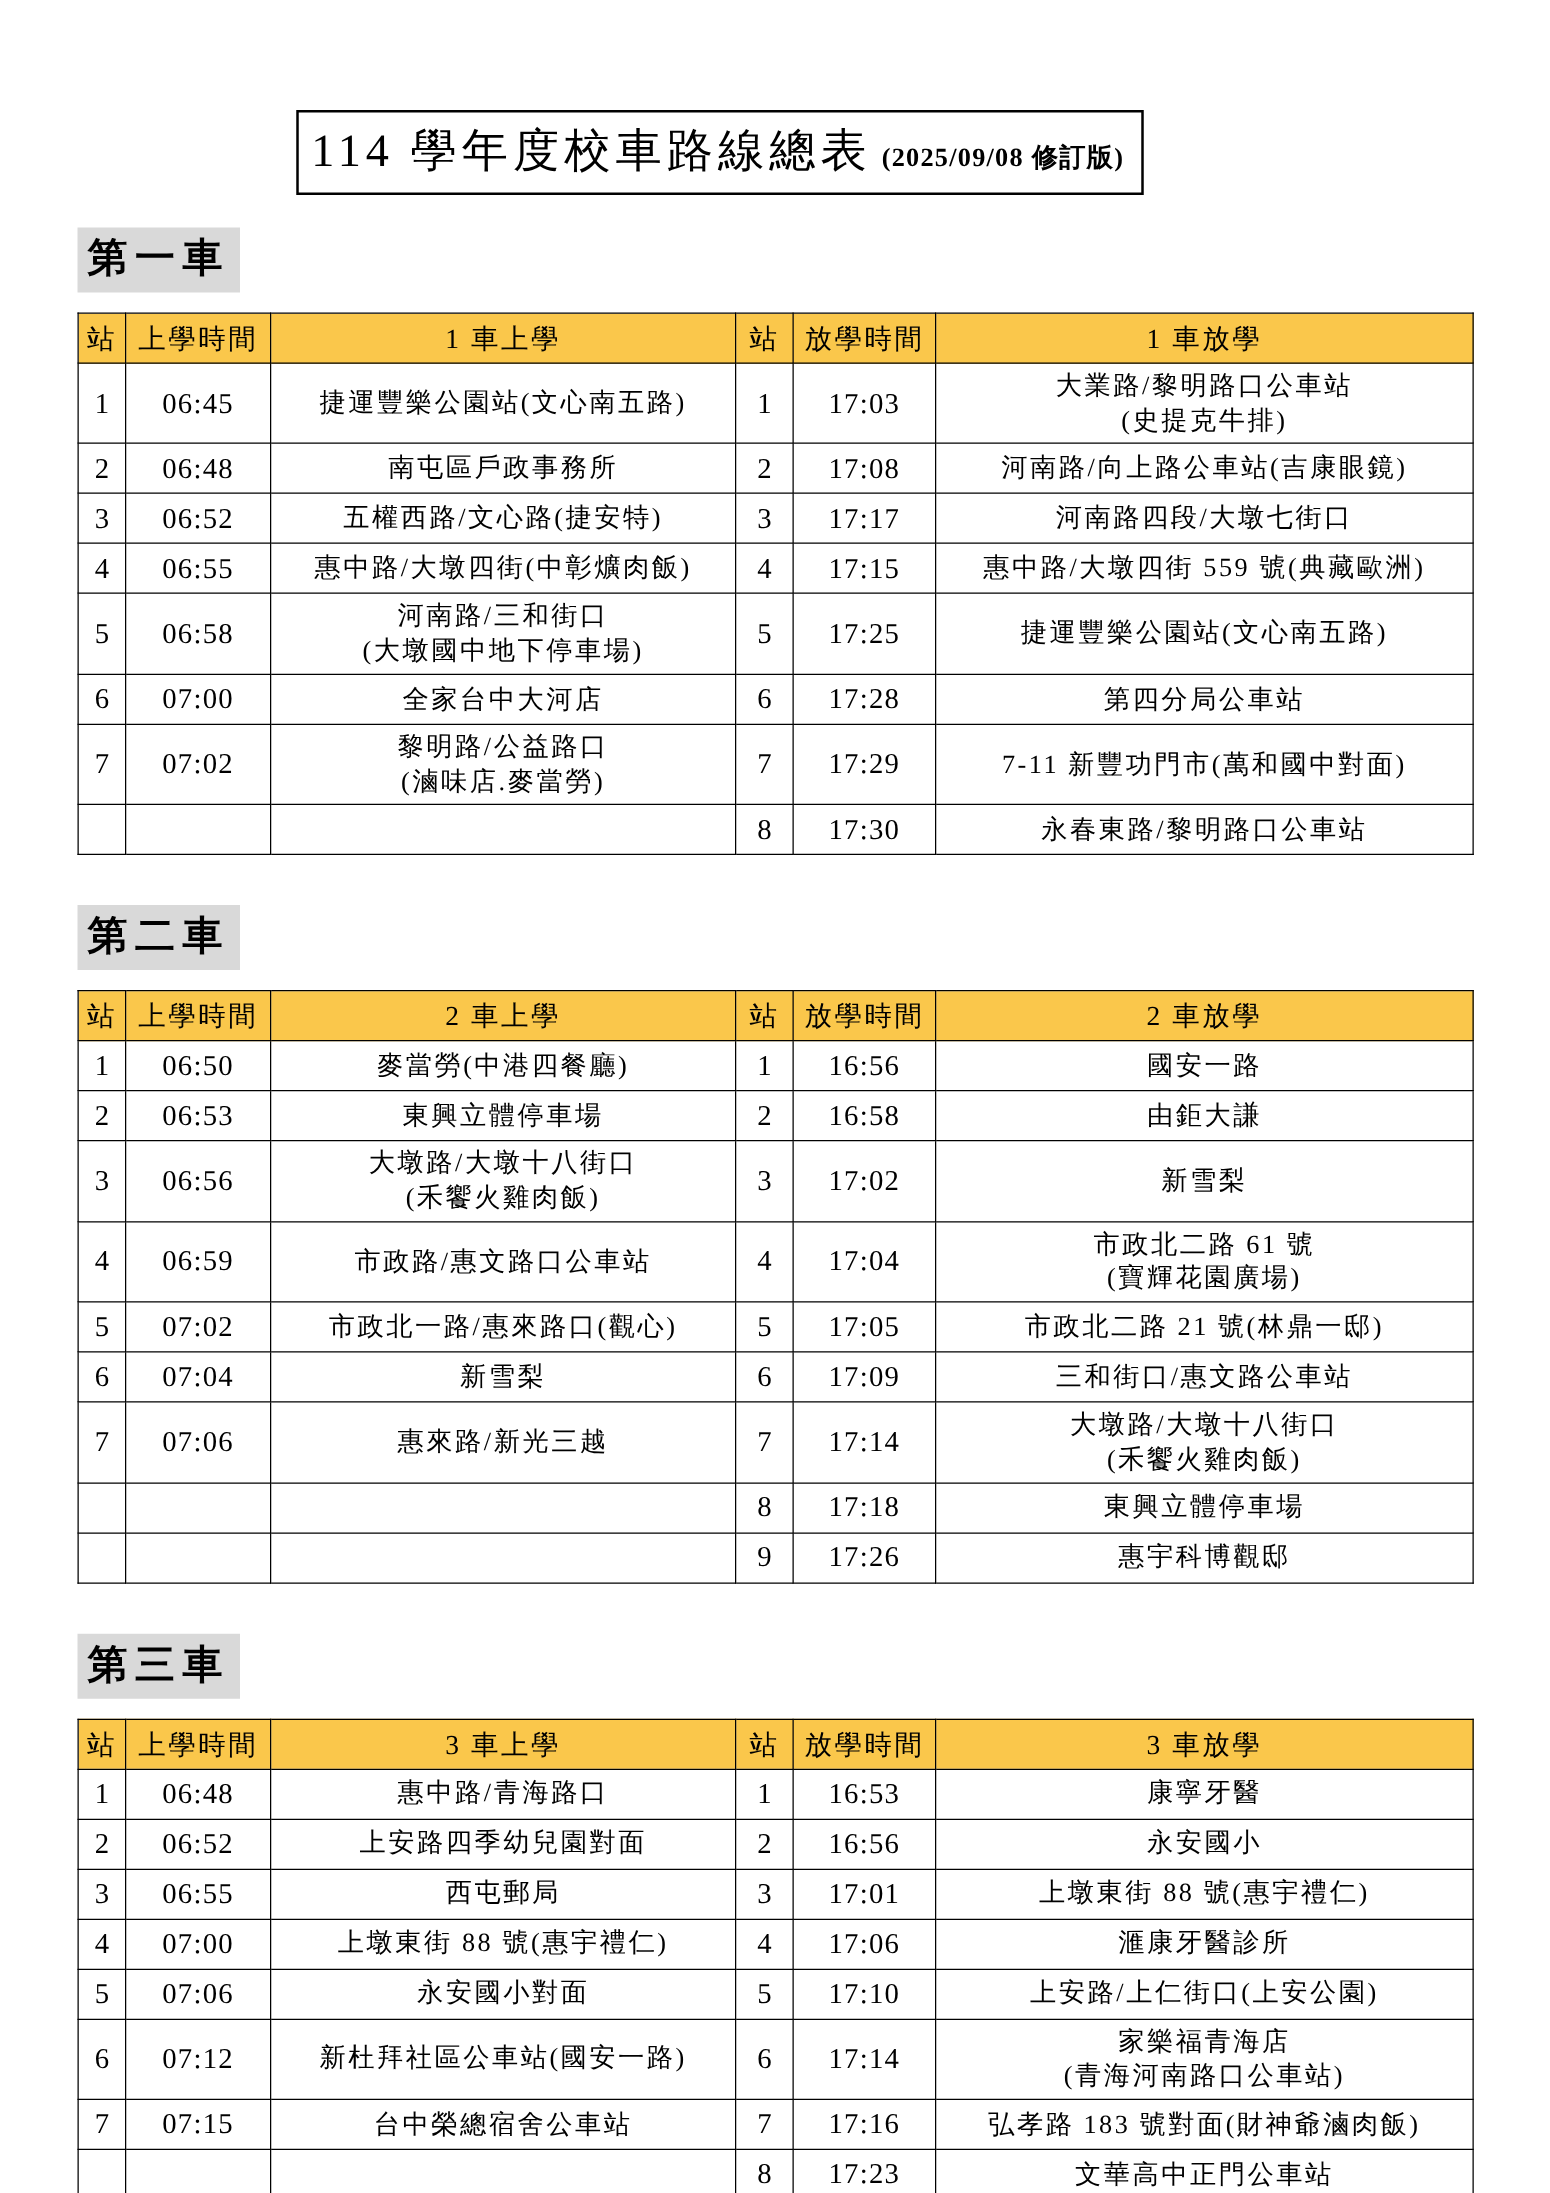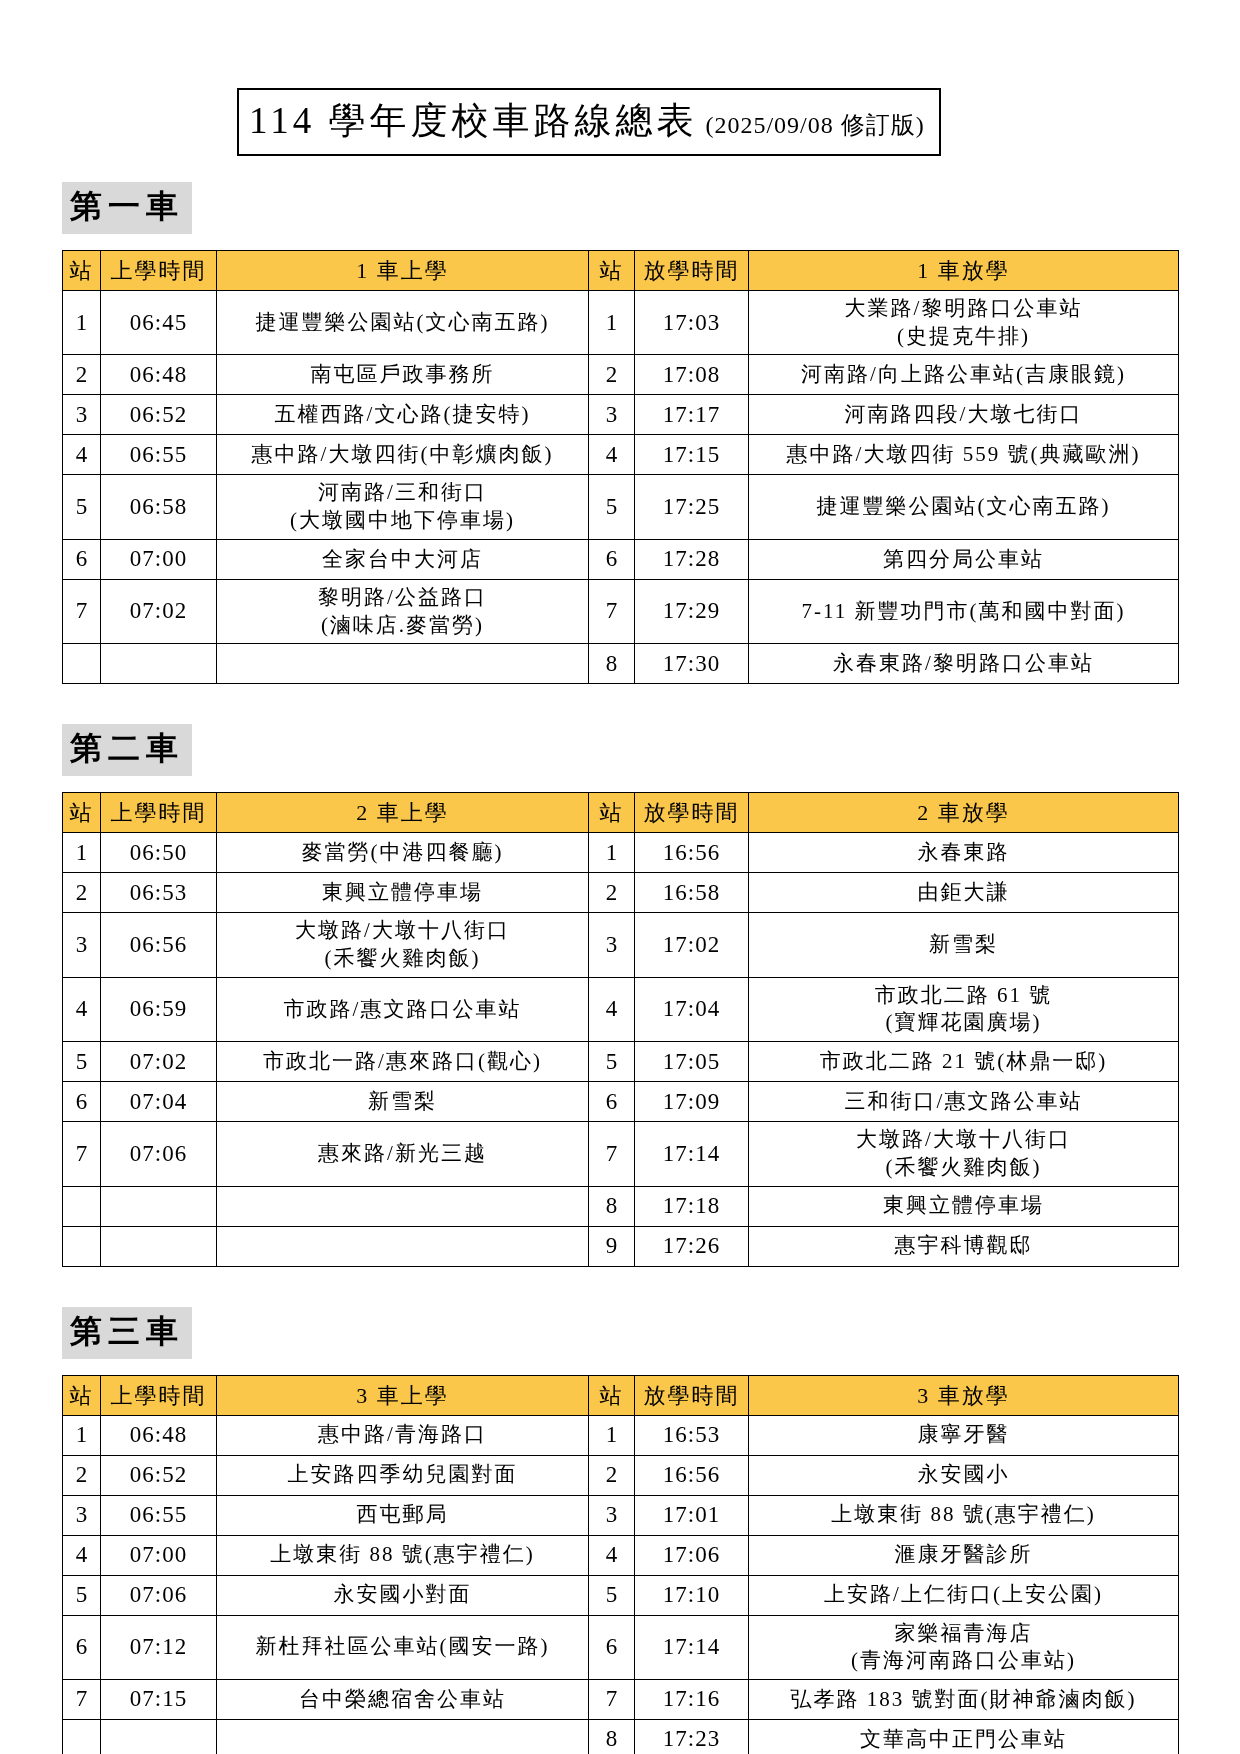--- a/index.html
+++ b/index.html
@@ -25,23 +25,24 @@
     white-space: nowrap;
     background: #fff;
   }
   .title-main {
     font-size: 37px;
     letter-spacing: 4px;
     font-weight: 500;
     text-align: right;
   }
   .title-rev {
-    font-size: 24px;
+    font-size: 21px;
     letter-spacing: 1px;
     margin-left: 8px;
+    font-weight: bold;
   }
   
   .section { margin-top: 26px; }
   .section + .section { margin-top: 40px; }
   .section-heading {
     display: inline-block;
     background: #d9d9d9;
     font-size: 32px;
     font-weight: bold;
     letter-spacing: 6px;
@@ -202,21 +203,21 @@
             <th>2 車放學</th>
           </tr>
         </thead>
         <tbody>
           <tr>
             <td class="cell-stop">1</td>
             <td class="cell-time">06:50</td>
             <td class="cell-route">麥當勞(中港四餐廳)</td>
             <td class="cell-stop">1</td>
             <td class="cell-time">16:56</td>
-            <td class="cell-route">永春東路</td>
+            <td class="cell-route">國安一路</td>
           </tr>
           <tr>
             <td class="cell-stop">2</td>
             <td class="cell-time">06:53</td>
             <td class="cell-route">東興立體停車場</td>
             <td class="cell-stop">2</td>
             <td class="cell-time">16:58</td>
             <td class="cell-route">由鉅大謙</td>
           </tr>
           <tr>

